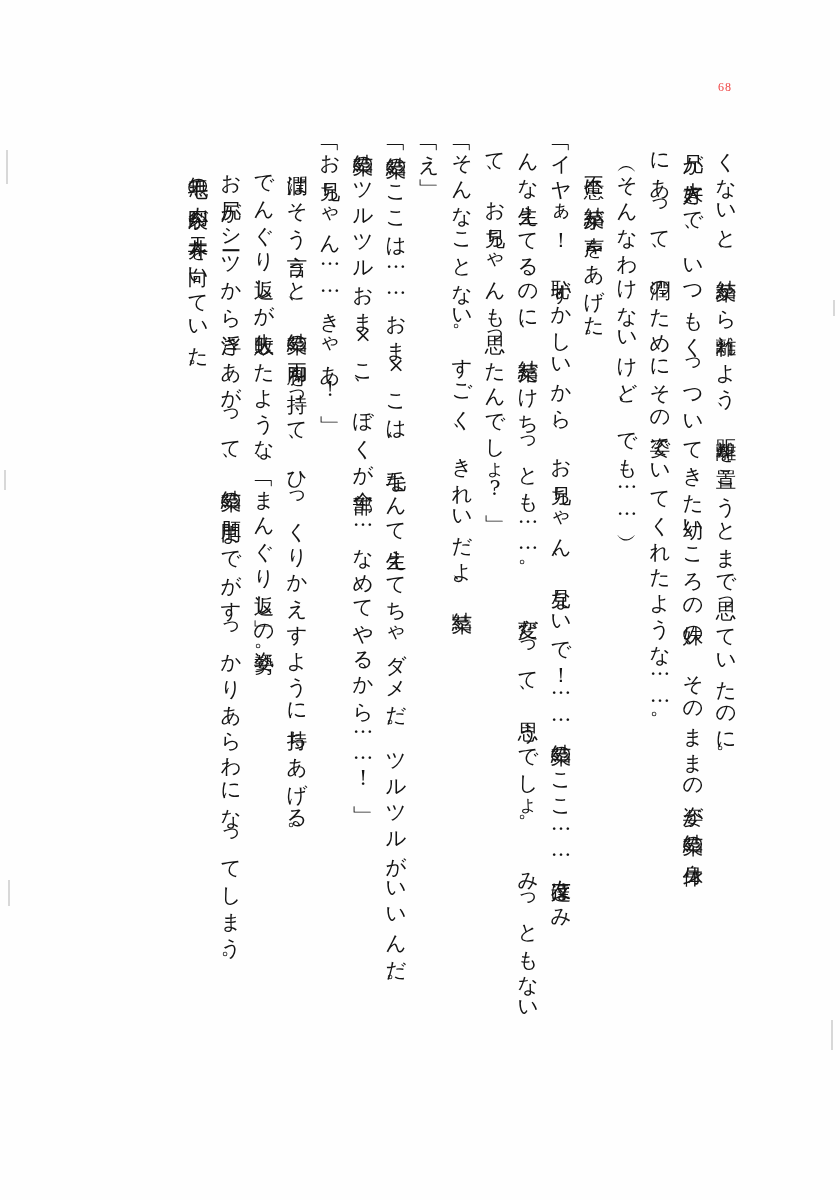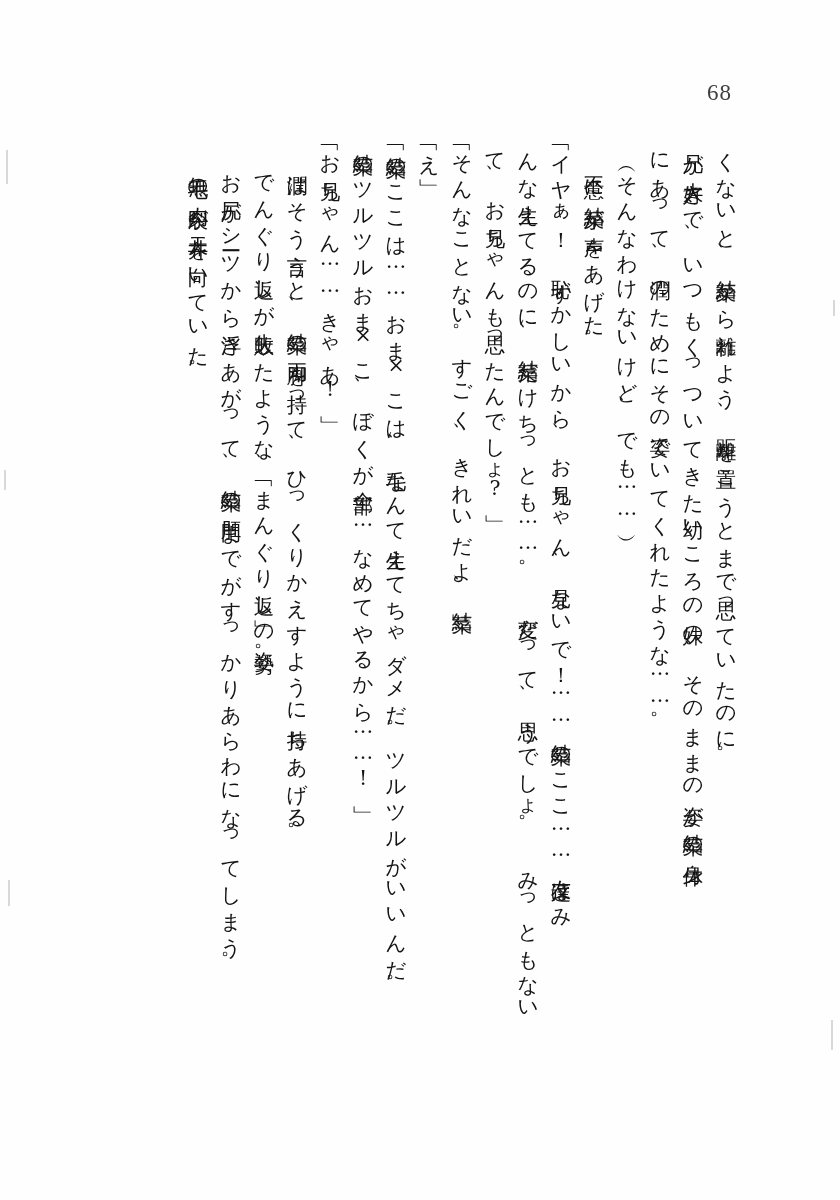--- a/index.html
+++ b/index.html
@@ -18,23 +18,23 @@
   .page {
     position: absolute;
     inset: 0;
     background: #fefefe;
   }
   
   .page-number {
     position: absolute;
     top: 80px;
     right: 108px;
-    font-size: 23px;
+    font-size: 12px;
     letter-spacing: 1px;
-    color: #404040;
+    color: #ef4444;
     font-family: "Liberation Serif", "DejaVu Serif", serif;
   }
   
   .text-block {
     position: absolute;
     top: 138px;
     left: 104px;
     right: 104px;
     height: 975px;
     display: flex;

